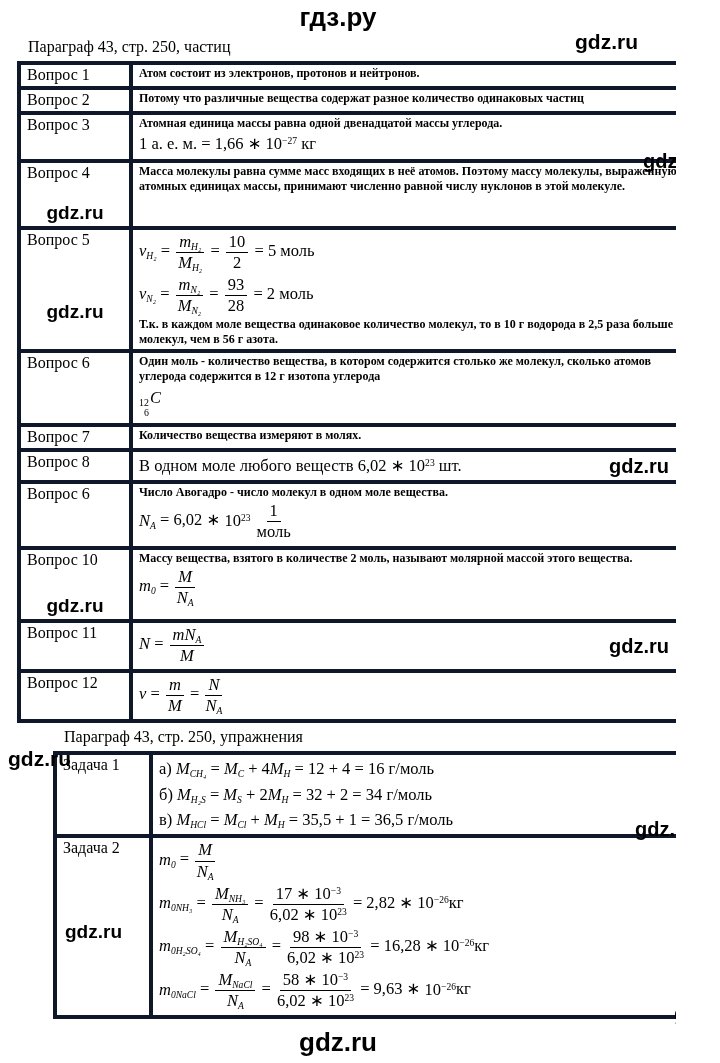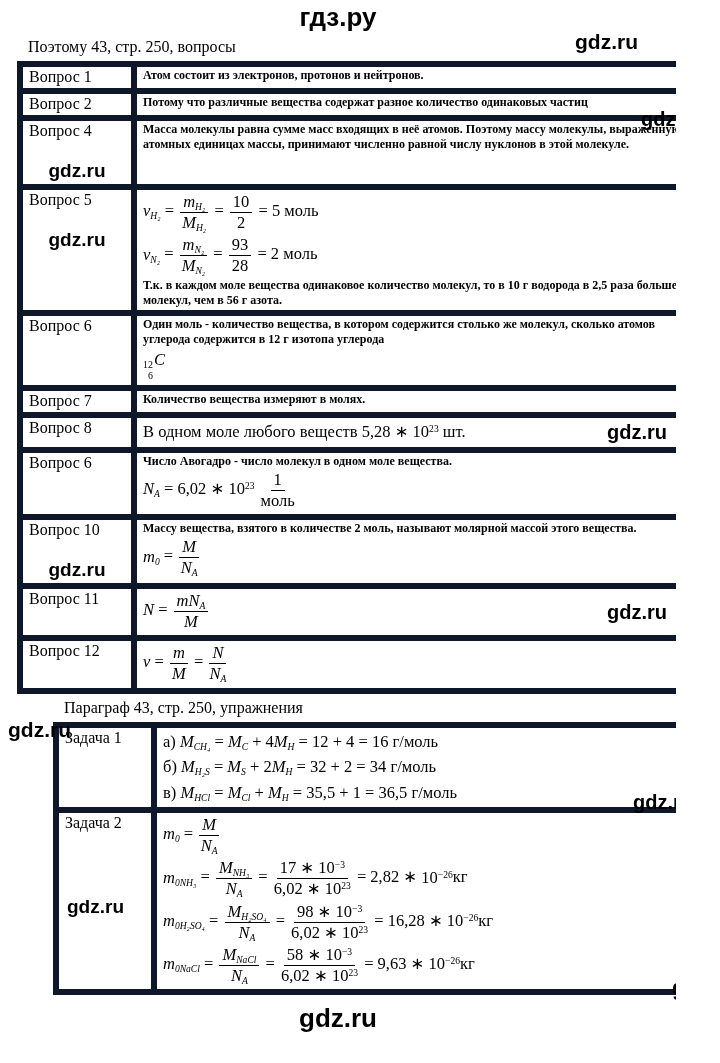--- a/index.html
+++ b/index.html
@@ -4,21 +4,21 @@
 <style>
   html,body{margin:0;padding:0;background:#fff;}
   .page{position:relative;width:676px;height:1063px;background:#fff;color:#000;overflow:hidden;
         font-family:"Liberation Serif",serif;}
   .top-title{padding-top:2px;text-align:center;font:700 26px "Liberation Sans",sans-serif;}
   .sec-heading{font:16px "Liberation Serif",serif;margin:5px 0 5px 28px;}
   .wm{font-family:"Liberation Sans",sans-serif;font-weight:700;color:#000;white-space:nowrap;}
   .wm-top-right{position:absolute;left:575px;top:30px;font-size:21px;}
   .wm-bottom-center{text-align:center;font:700 26px "Liberation Sans",sans-serif;margin-top:8px;}
   .qtable{width:688px;margin-left:17px;border-collapse:collapse;table-layout:fixed;}
-  .qtable td{border:6px solid #0f172a;vertical-align:top;padding:1px 6px 2px;}
+  .qtable td{border:4px solid #0f172a;vertical-align:top;padding:1px 6px 2px;}
   #t0 .c1{width:96px;}
   #t1 .c1{width:80px;}
   .c1{font-size:16px;}
   .c2{padding-left:9px;position:relative;}
   .txt{font-size:12px;line-height:1.26;font-weight:bold;}
   .math{font-size:16.5px;line-height:1.3;padding:2px 0;white-space:nowrap;}
   .it{font-style:italic;}
   sub{font-size:0.58em;vertical-align:-0.3em;line-height:0;}
   sup{font-size:0.58em;vertical-align:0.55em;line-height:0;}
   .frac{display:inline-flex;flex-direction:column;align-items:center;vertical-align:middle;
@@ -39,34 +39,41 @@
   .sec2{position:relative;margin-top:2px;padding-left:36px;}
   .wm-sec2{position:absolute;left:8px;top:19px;z-index:2;font-size:21px;}
 </style>
 </head>
 <body>
 
 <div class="page">
   <div class="top-title">гдз.ру</div>
   <span class="wm wm-top-right">gdz.ru</span>
 
-  <div class="sec-heading">Поэтому 43, стр. 250, вопросы</div>
+  <div class="sec-heading">Параграф 43, стр. 250, частиц</div>
 
   <table class="qtable" id="t0">
     <tbody>
         <tr>
           <td class="c1"><span>Вопрос 1</span></td>
           <td class="c2">
             <div class="txt">Атом состоит из электронов, протонов и нейтронов.</div>
           </td>
         </tr>
         <tr>
           <td class="c1"><span>Вопрос 2</span></td>
           <td class="c2">
             <div class="txt">Потому что различные вещества содержат разное количество одинаковых частиц</div>
+          </td>
+        </tr>
+        <tr>
+          <td class="c1"><span>Вопрос 3</span></td>
+          <td class="c2">
+            <div class="txt">Атомная единица массы равна одной двенадцатой массы углерода.</div>
+            <div class="math"><span>1 а. е. м. = 1,66 ∗ </span><span>10<sup>−27</sup></span><span> кг</span></div>
           </td>
         </tr>
         <tr>
           <td class="c1"><span>Вопрос 4</span><span class="wm-cell">gdz.ru</span></td>
           <td class="c2">
             <div class="txt">Масса молекулы равна сумме масс входящих в неё атомов. Поэтому массу молекулы, выраженную в атомных единицах массы, принимают численно равной числу нуклонов в этой молекуле.</div>
             <span class="wm-right wmr-top">gdz.ru</span>
           </td>
         </tr>
         <tr>
@@ -101,21 +108,21 @@
         </tr>
         <tr>
           <td class="c1"><span>Вопрос 7</span></td>
           <td class="c2">
             <div class="txt">Количество вещества измеряют в молях.</div>
           </td>
         </tr>
         <tr>
           <td class="c1"><span>Вопрос 8</span></td>
           <td class="c2">
-            <div class="math"><span>В одном моле любого веществ 5,28 ∗ </span><span>10<sup>23</sup></span><span> шт.</span></div>
+            <div class="math"><span>В одном моле любого веществ 6,02 ∗ </span><span>10<sup>23</sup></span><span> шт.</span></div>
             <span class="wm-right wmr-mid">gdz.ru</span>
           </td>
         </tr>
         <tr>
           <td class="c1"><span>Вопрос 6</span></td>
           <td class="c2">
             <div class="txt">Число Авогадро - число молекул в одном моле вещества.</div>
             <div class="math"><span class="it">N<sub>A</sub></span><span> = 6,02 ∗ </span><span>10<sup>23</sup></span><span>  </span><span class="frac">
                 <span class="num"><span>1</span></span>
                 <span class="den"><span>моль</span></span>

